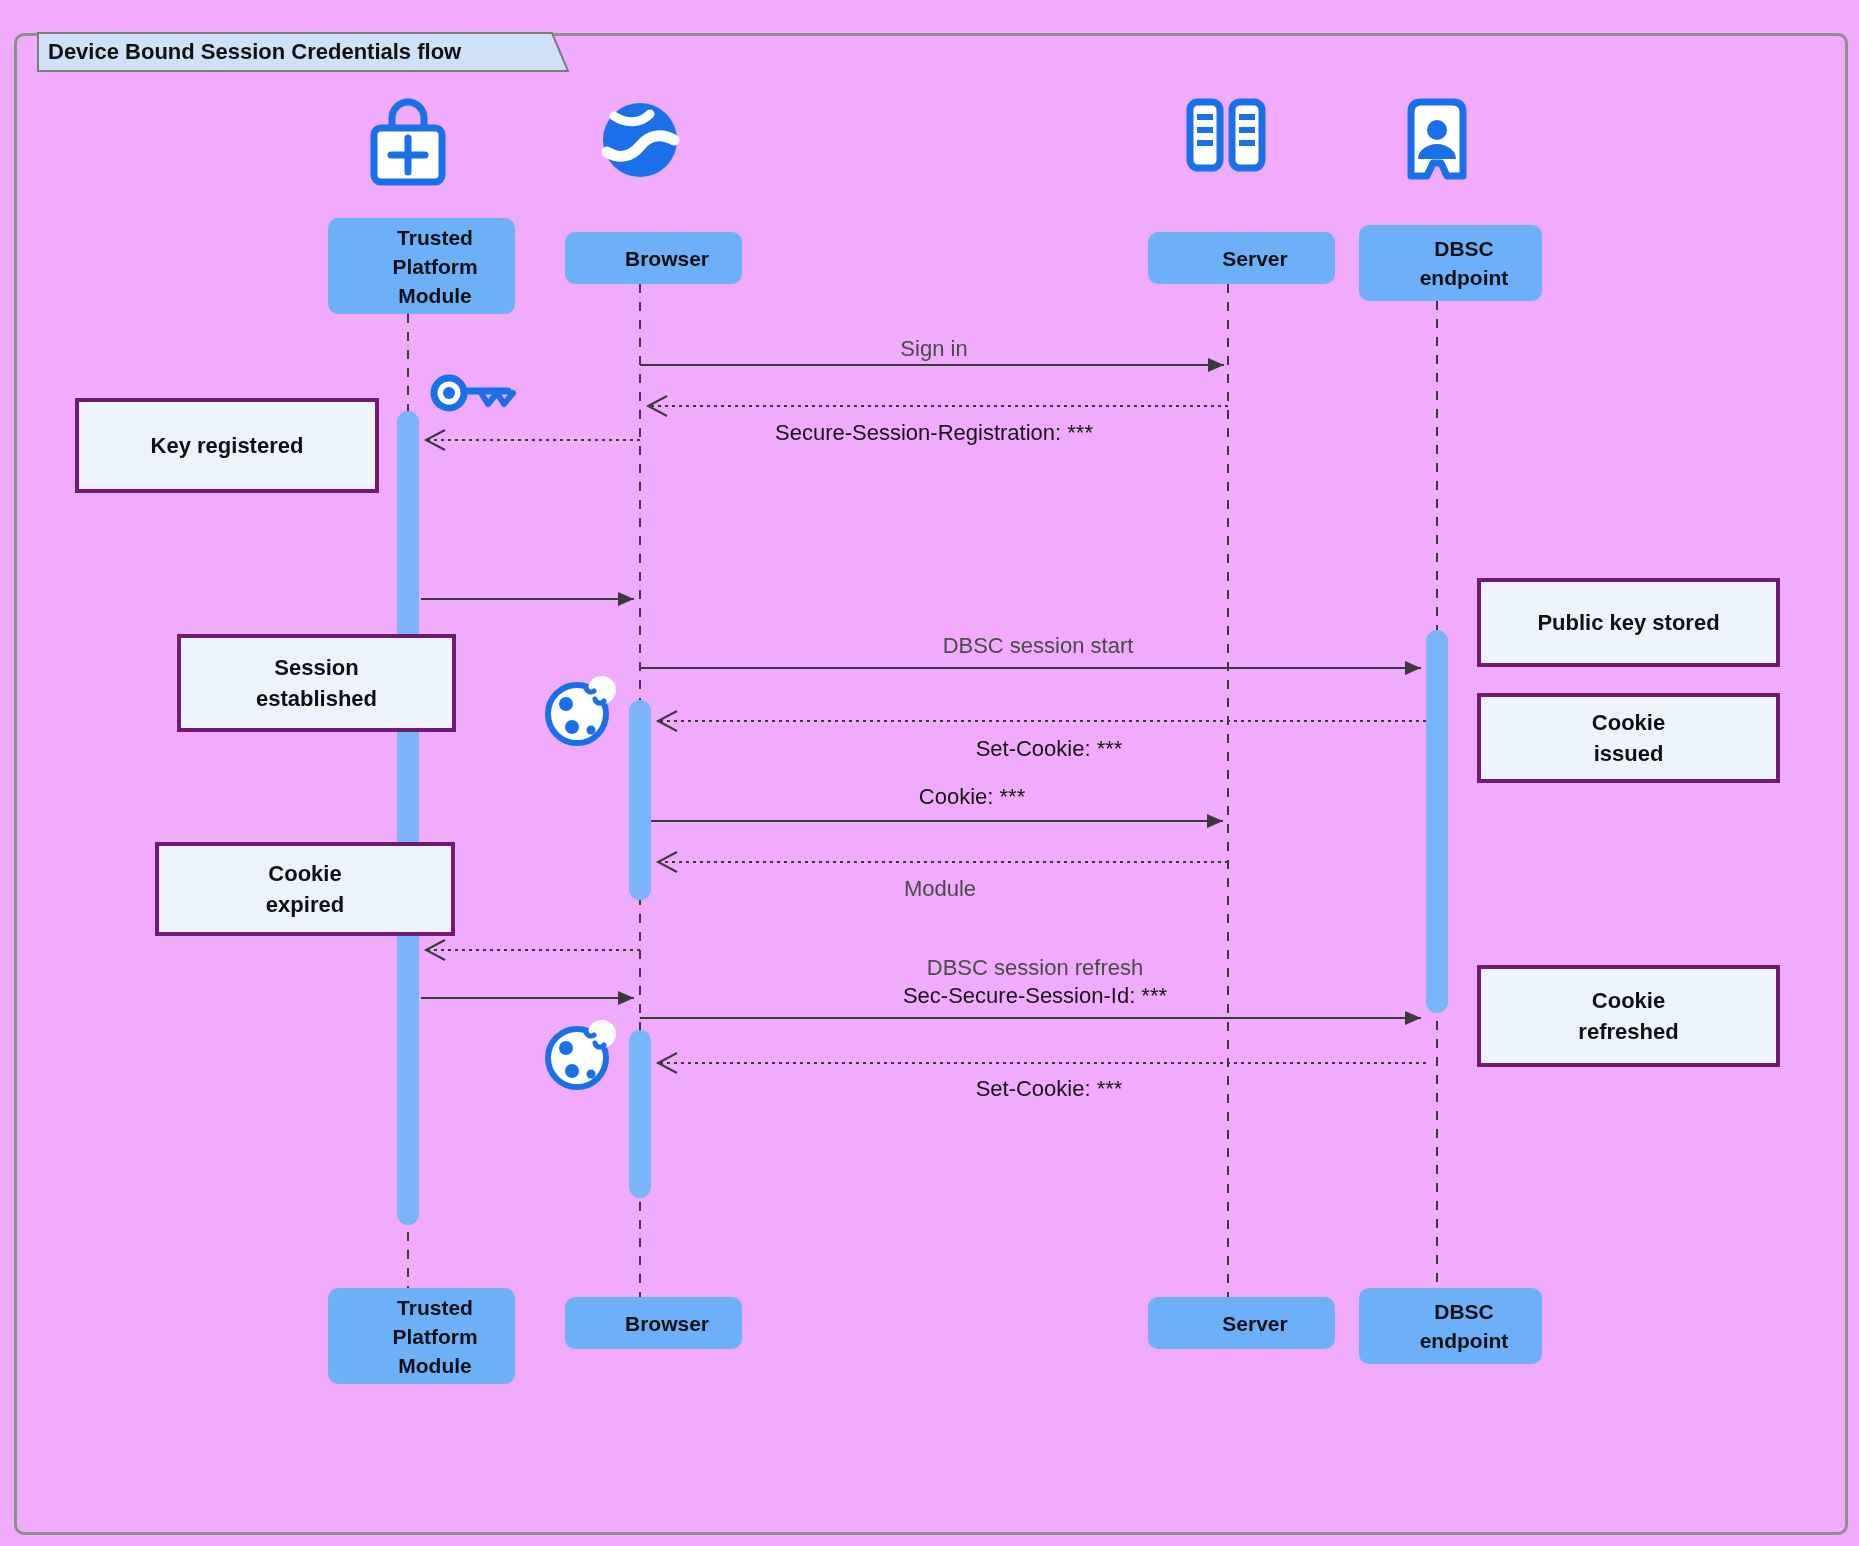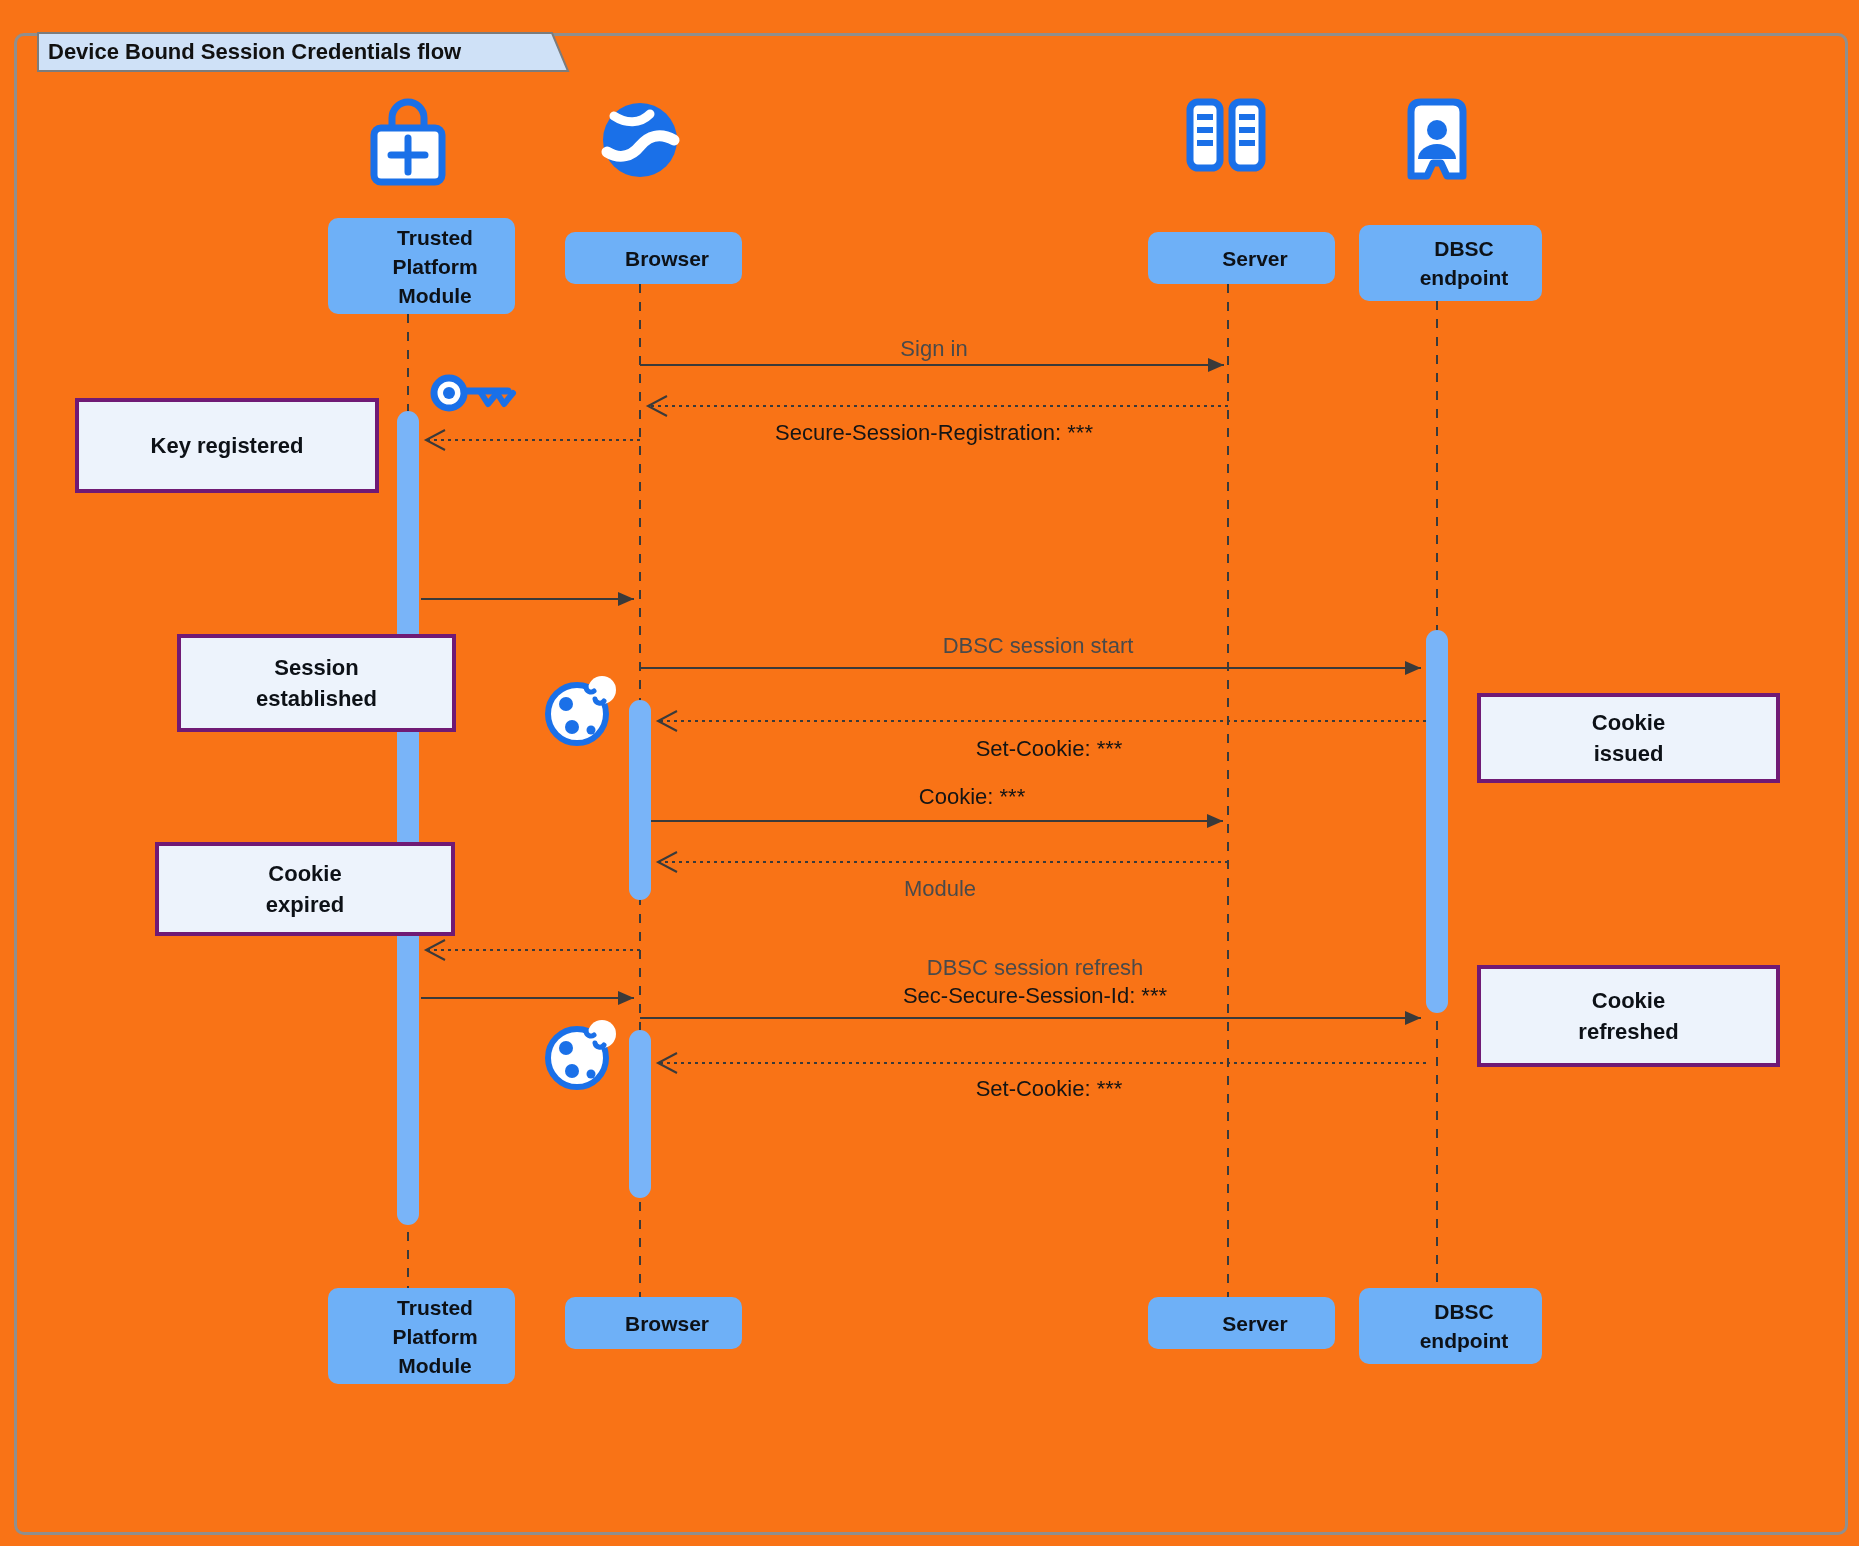--- a/index.html
+++ b/index.html
@@ -1,16 +1,16 @@
 <!DOCTYPE html>
 <html><head>
 <meta charset="utf-8">
 <style>
   html,body{margin:0;padding:0;background:#ffffff;}
-  .canvas{position:relative;width:1859px;height:1546px;background:#f97316;
+  .canvas{position:relative;width:1859px;height:1546px;background:#f0abfc;
           font-family:"Liberation Sans", sans-serif;overflow:hidden;}
   .frame{position:absolute;left:14px;top:33px;width:1828px;height:1496px;
          border:3px solid #8f8f8f;border-radius:10px;}
   .layer{position:absolute;left:0;top:0;}
   .title-text{position:absolute;left:48px;top:33px;height:38px;line-height:38px;
               font-size:22px;font-weight:bold;color:#111;}
   .actor-box{position:absolute;background:#6eb0f7;border-radius:10px;
              display:flex;align-items:center;justify-content:center;text-align:center;
              font-size:21px;font-weight:bold;color:#0d1117;white-space:pre-line;line-height:29px;padding-left:27px;}
   .note{position:absolute;background:#edf3fc;border:4px solid #701a75;box-sizing:border-box;
@@ -128,20 +128,21 @@
   <div class="actor-box" style="left:565px;top:1297px;width:150px;height:52px;">Browser</div>
   <div class="actor-box" style="left:1148px;top:1297px;width:160px;height:52px;">Server</div>
   <div class="actor-box" style="left:1359px;top:1288px;width:156px;height:76px;">DBSC
 endpoint</div>
 
   <div class="note" style="left:75px;top:398px;width:304px;height:95px;">Key registered</div>
   <div class="note" style="left:177px;top:634px;width:279px;height:98px;">Session
 established</div>
   <div class="note" style="left:155px;top:842px;width:300px;height:94px;">Cookie
 expired</div>
+  <div class="note" style="left:1477px;top:578px;width:303px;height:89px;">Public key stored</div>
   <div class="note" style="left:1477px;top:693px;width:303px;height:90px;">Cookie
 issued</div>
   <div class="note" style="left:1477px;top:965px;width:303px;height:102px;">Cookie
 refreshed</div>
 
   <div class="msg" style="left:934px;top:349px;text-align:right;">Sign in</div>
   <div class="msg mono" style="left:934px;top:433px;">Secure-Session-Registration: ***</div>
   <div class="msg" style="left:1038px;top:646px;">DBSC session start</div>
   <div class="msg mono" style="left:1049px;top:749px;">Set-Cookie: ***</div>
   <div class="msg mono" style="left:972px;top:797px;">Cookie: ***</div>

